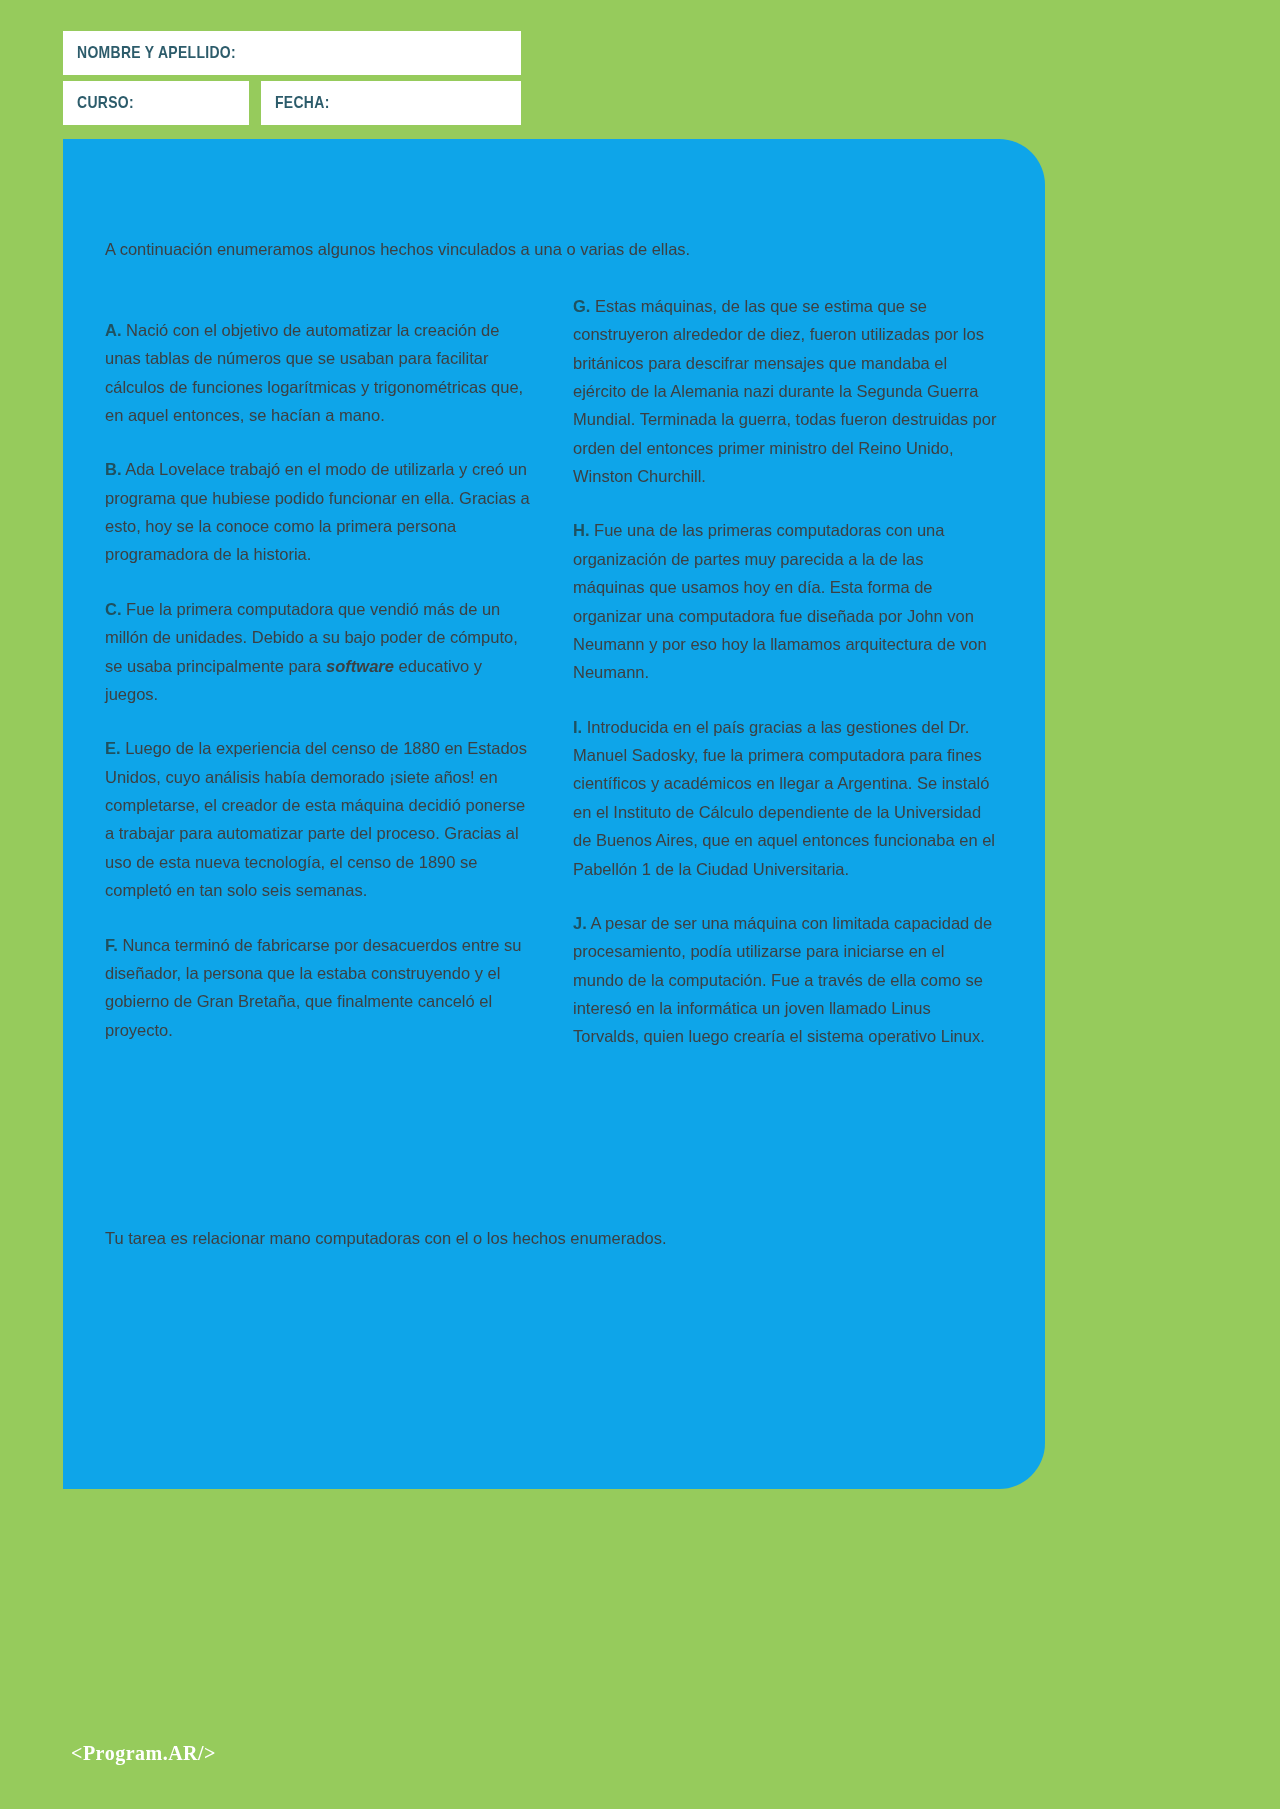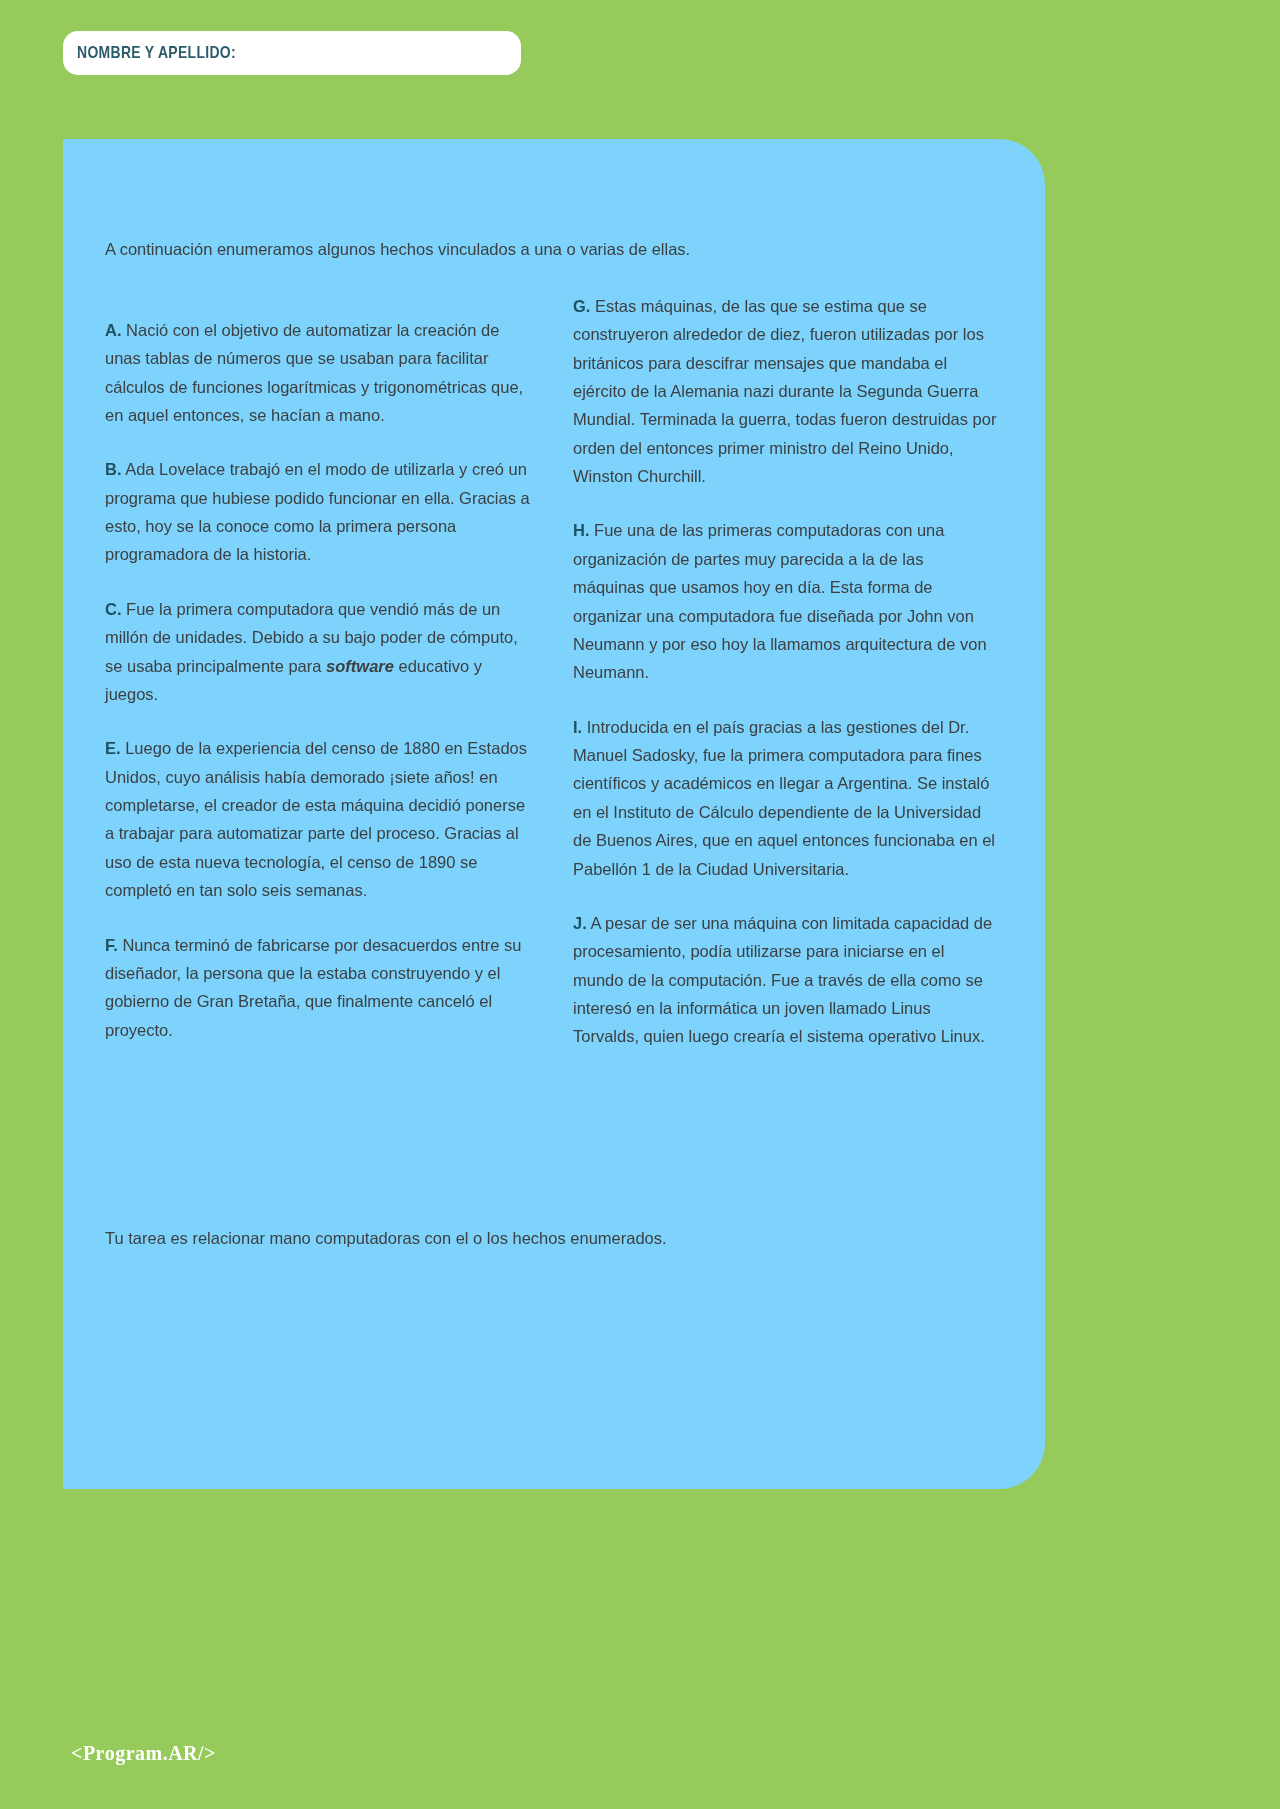--- a/index.html
+++ b/index.html
@@ -19,21 +19,21 @@
   
   .header-fields {
     position: absolute;
     left: 63px;
     top: 31px;
     width: 458px;
   }
 
   .field-box {
     background: #ffffff;
-    border-radius: 15px;
+    border-radius: 0;
     height: 44px;
     display: flex;
     align-items: center;
     padding-left: 14px;
   }
 
   .field-label {
     font-family: "Liberation Sans Narrow", "Liberation Sans", sans-serif;
     font-weight: bold;
     font-size: 17px;
@@ -53,21 +53,21 @@
   .field-row .field-box.curso { width: 186px; flex: none; }
   .field-row .field-box.fecha { width: 260px; flex: none; }
 
   
   .card {
     position: absolute;
     left: 63px;
     top: 139px;
     width: 982px;
     height: 1350px;
-    background: #7dd3fc;
+    background: #0ea5e9;
     border-top-right-radius: 46px;
     border-bottom-right-radius: 46px;
   }
 
   .card-inner {
     padding: 98px 46px 0 42px;
   }
 
   .intro {
     font-size: 16.5px;
@@ -126,20 +126,31 @@
 </style>
 </head>
 <body>
 
 <div class="header-fields">
 
   <div class="field-box nombre">
     <span class="field-label">NOMBRE Y APELLIDO:</span>
   </div>
 
+  <div class="field-row">
+
+    <div class="field-box curso">
+      <span class="field-label">CURSO:</span>
+    </div>
+
+    <div class="field-box fecha">
+      <span class="field-label">FECHA:</span>
+    </div>
+
+  </div>
 </div>
 
 <div class="card">
   <div class="card-inner">
 
     <p class="intro">A continuación enumeramos algunos hechos vinculados a una o varias de ellas.</p>
 
     <div class="facts" id="facts-container">
         <p class="fact"><span class="fact-letter">A.</span><span> Nació con el objetivo de automatizar la creación de unas tablas de números que se usaban para facilitar cálculos de funciones logarítmicas y trigonométricas que, en aquel entonces, se hacían a mano.</span></p>
         <p class="fact"><span class="fact-letter">B.</span><span> Ada Lovelace trabajó en el modo de utilizarla y creó un programa que hubiese podido funcionar en ella. Gracias a esto, hoy se la conoce como la primera persona programadora de la historia.</span></p>

